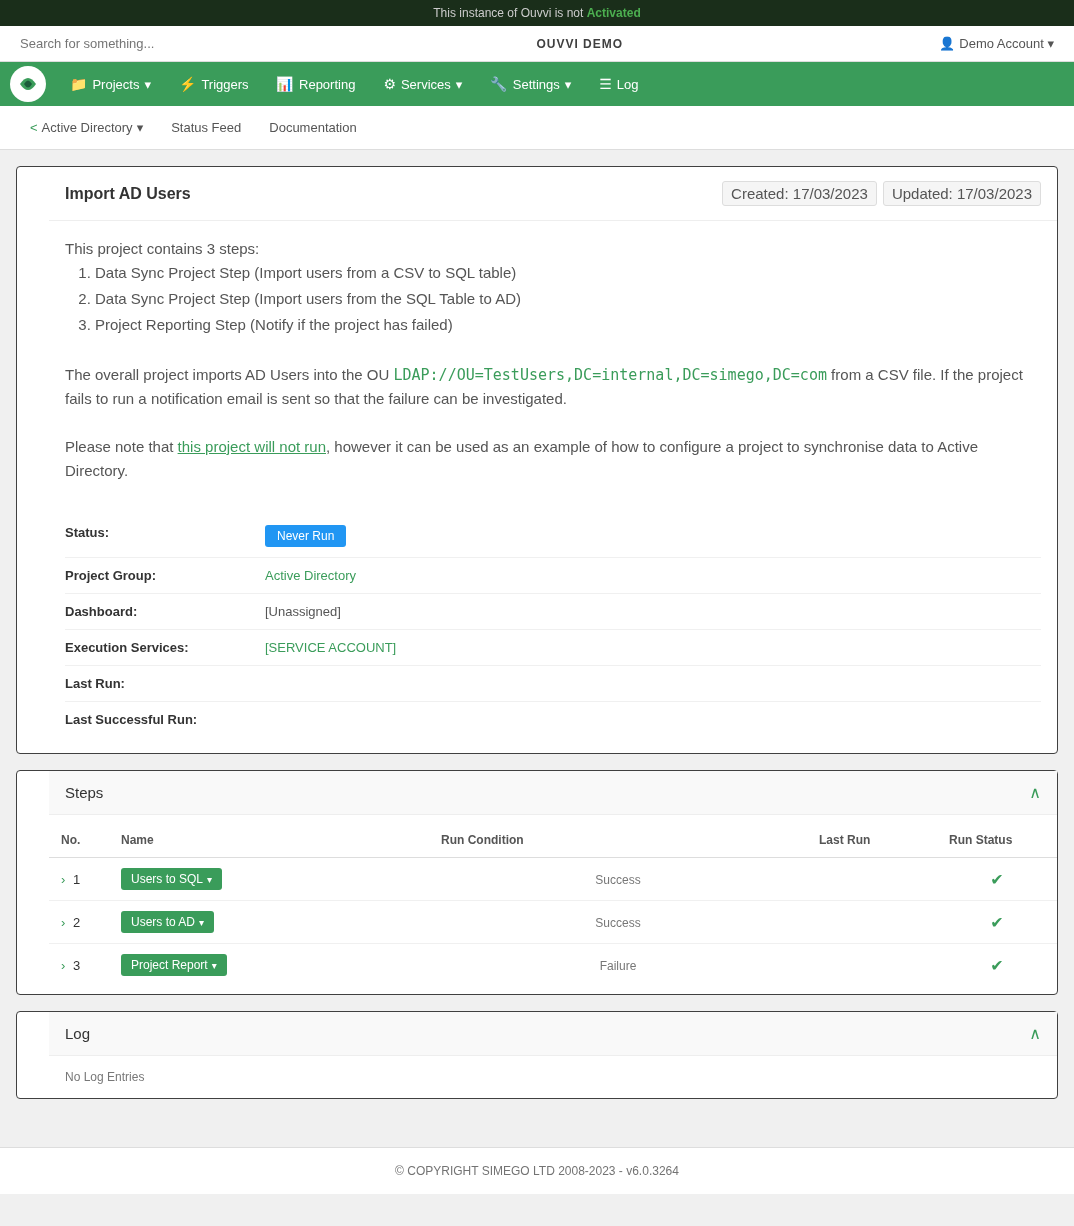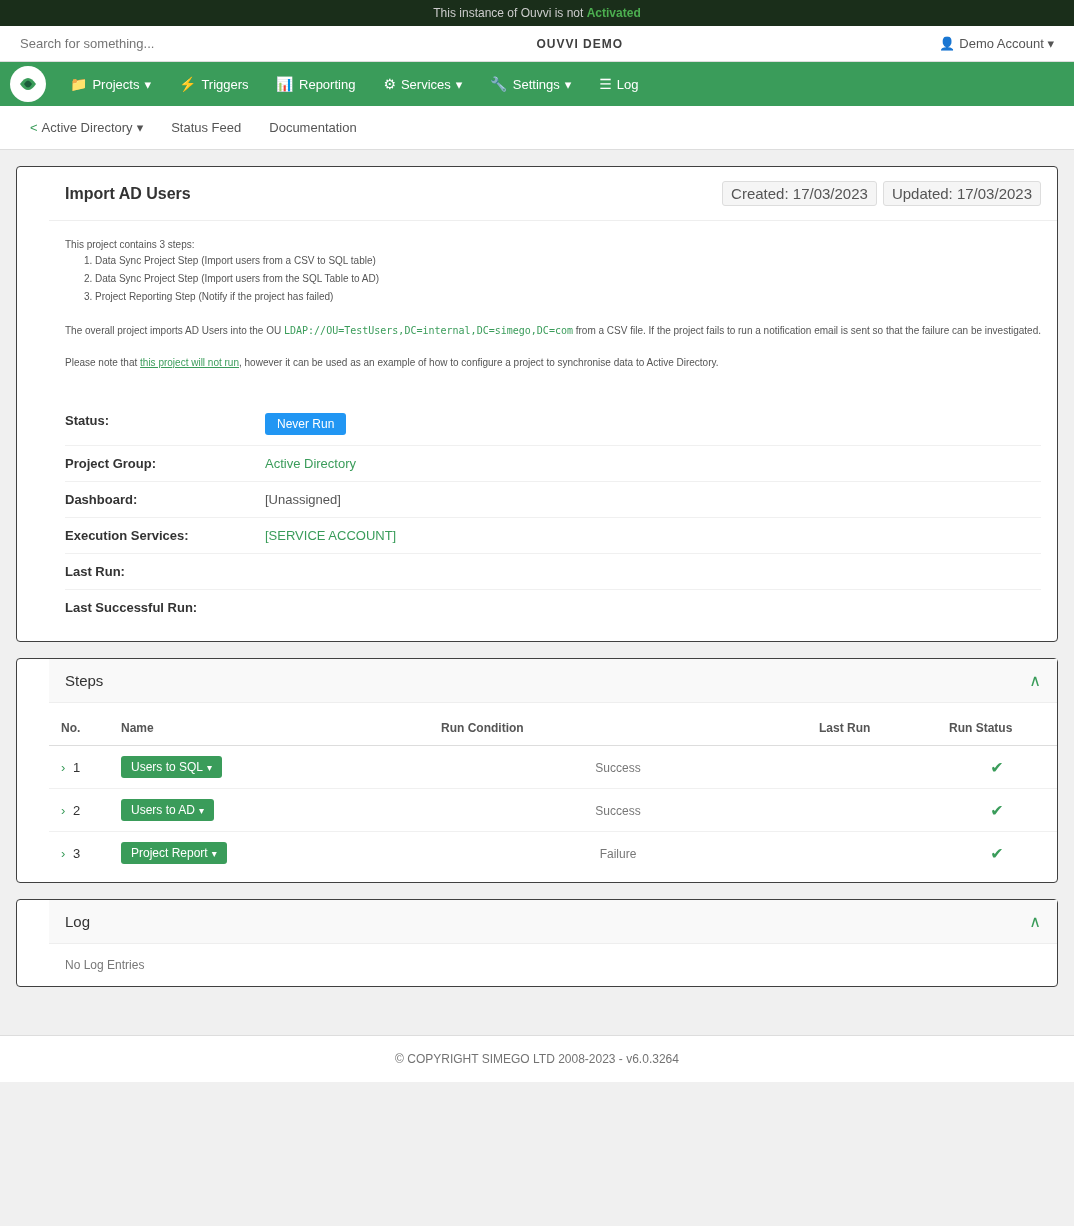--- a/index.html
+++ b/index.html
@@ -116,21 +116,21 @@
       background: #f5f5f5;
       border: 1px solid #ddd;
       border-radius: 3px;
       padding: 3px 8px;
       font-size: 15px;
       color: #555;
     }
     .card-body { padding: 16px; }
 
     
-    .info-text { color: #555; font-size: 10px; line-height: 1.6; }
+    .info-text { color: #555; font-size: 15px; line-height: 1.6; }
     .info-text ol { margin-left: 30px; }
     .info-text li { margin-bottom: 2px; }
     .link { color: #3a9c5a; text-decoration: underline; cursor: pointer; }
     .code-link { color: #3a9c5a; font-family: monospace; }
 
     
     .details-section { padding: 16px; }
     .detail-row {
       display: flex;
       align-items: flex-start;

